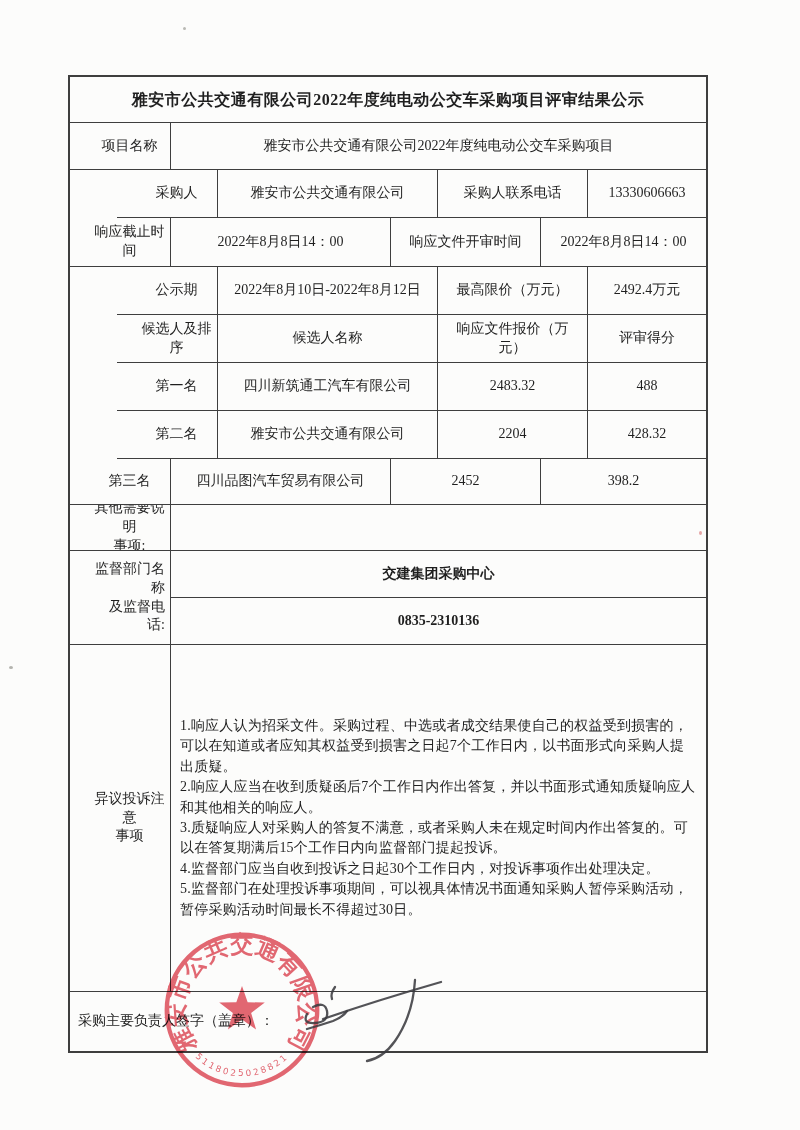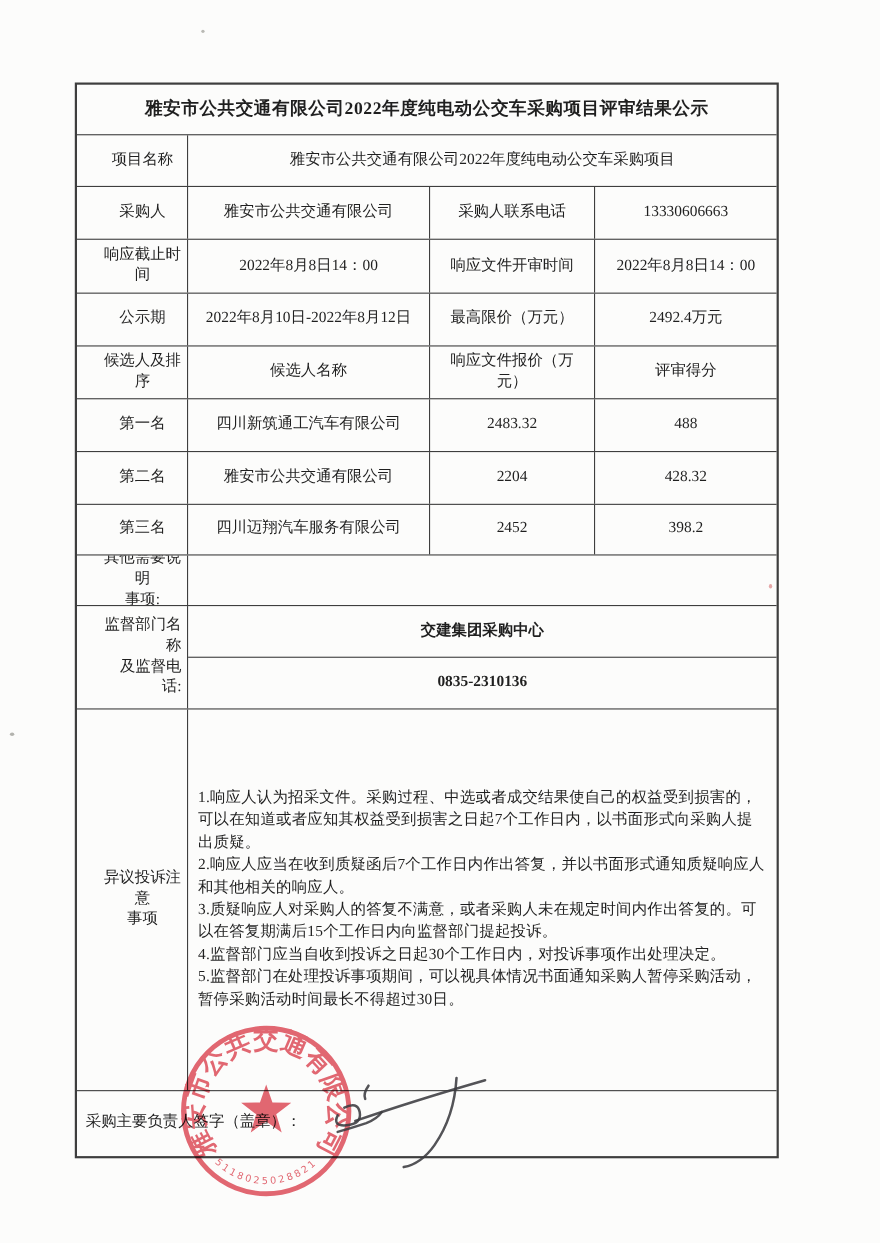--- a/index.html
+++ b/index.html
@@ -24,21 +24,21 @@
   .cell{
     display:flex;align-items:center;justify-content:center;
     text-align:center;box-sizing:border-box;padding:2px 5px;
     overflow:hidden;
   }
   .cell + .cell{border-left:1px solid #3e3e3e;}
   .c1{flex:0 0 100px;padding-left:24px;}
   .c2{flex:0 0 220px;}
   .c3{flex:0 0 150px;}
   .c4{flex:1 1 auto;}
-  .h46{height:46px;} .h47{height:47px;} .h48{height:48px;} .h49{height:49px;}
+  .h46{height:46px;} .h47{height:47px;} .h48{height:48px;margin-left:47px;} .h49{height:49px;}
   .h94{height:94px;} .h347{height:347px;}
   .title-row{height:46px;}
   .title-cell{flex:1;font-weight:bold;font-size:16px;letter-spacing:.5px;}
   .stack{flex:1 1 auto;display:flex;flex-direction:column;border-left:1px solid #3e3e3e;}
   .stack .sub{flex:1;display:flex;align-items:center;justify-content:center;box-sizing:border-box;font-weight:bold;}
   .stack .sub:first-child{border-bottom:1px solid #3e3e3e;}
   .two-line{display:flex;flex-direction:column;justify-content:center;}
   .left-lines{align-items:flex-start;text-align:right;}
   .objection-text{
     flex-direction:column;align-items:flex-start;justify-content:center;
@@ -115,21 +115,21 @@
       <div class="cell c4">488</div>
     </div>
     <div class="row h48">
       <div class="cell c1">第二名</div>
       <div class="cell c2">雅安市公共交通有限公司</div>
       <div class="cell c3">2204</div>
       <div class="cell c4">428.32</div>
     </div>
     <div class="row h46">
       <div class="cell c1">第三名</div>
-      <div class="cell c2">四川迈翔汽车服务有限公司</div>
+      <div class="cell c2">四川品图汽车贸易有限公司</div>
       <div class="cell c3">2452</div>
       <div class="cell c4">398.2</div>
     </div>
 
     <div class="row h46">
       <div class="cell c1 two-line">
         <span>其他需要说明</span>
         <span>事项:</span>
       </div>
       <div class="cell c4"></div>

